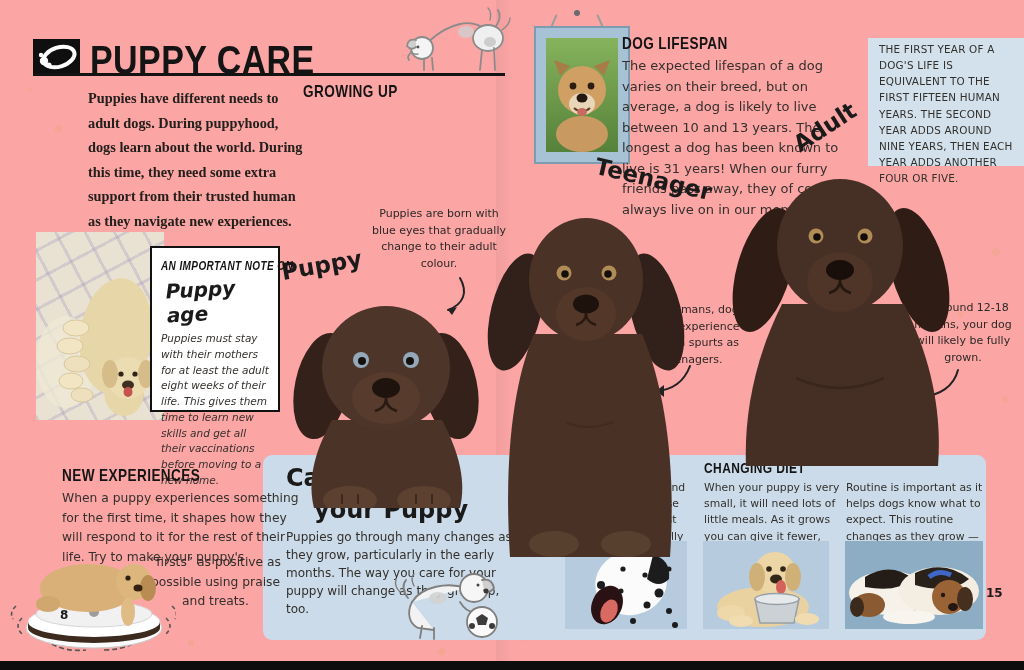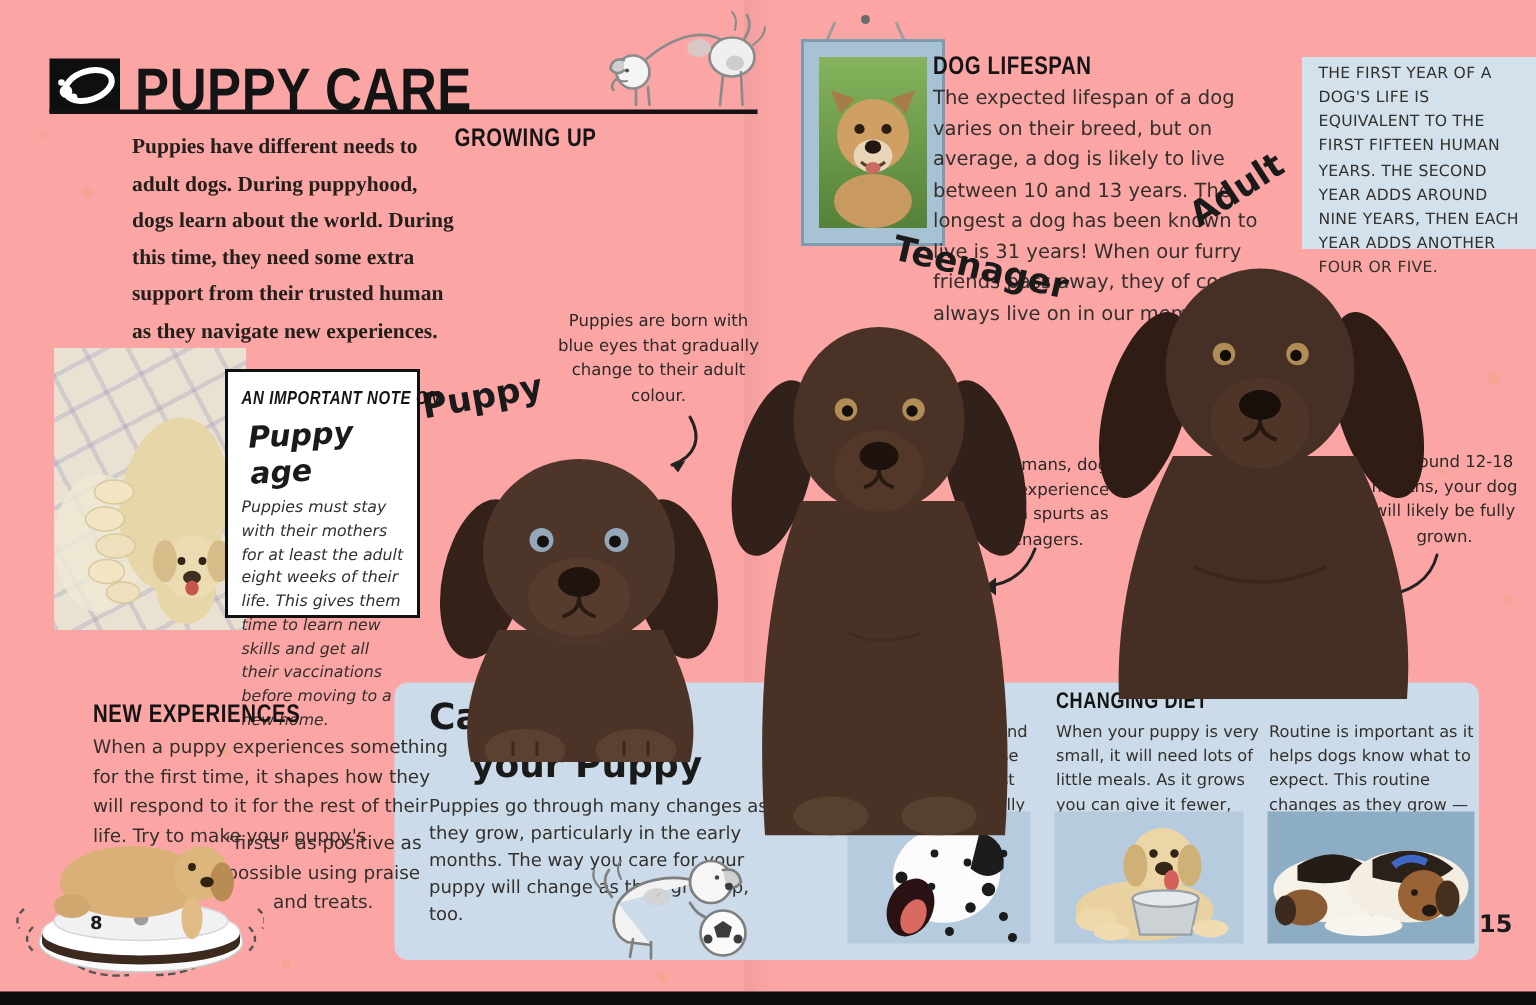--- a/index.html
+++ b/index.html
@@ -339,17 +339,17 @@
       <circle cx="126" cy="42" r="18" fill="#ddb67e"></circle>
       <ellipse cx="140" cy="48" rx="8" ry="13" fill="#b88c52"></ellipse>
       <circle cx="120" cy="38" r="2.6" fill="#2f2011"></circle>
       <ellipse cx="130" cy="48" rx="4.5" ry="3.5" fill="#33220f"></ellipse>
       <ellipse cx="120" cy="72" rx="7" ry="14" fill="#e0bb85"></ellipse>
       <ellipse cx="40" cy="64" rx="12" ry="8" fill="#cfa76f"></ellipse>
     </svg>
   </div>
 
   <div class="abs marker" style="left:60px;top:608px;font-size:12px;">8</div>
-  <div class="abs marker" style="left:986px;top:606px;font-size:16px;">15</div>
+  <div class="abs marker" style="left:986px;top:586px;font-size:12px;">15</div>
 
   <div class="abs" style="left:0;top:661px;width:1024px;height:9px;background:#0d0d0d;"></div>
 
 </div>
 
 </body></html>

